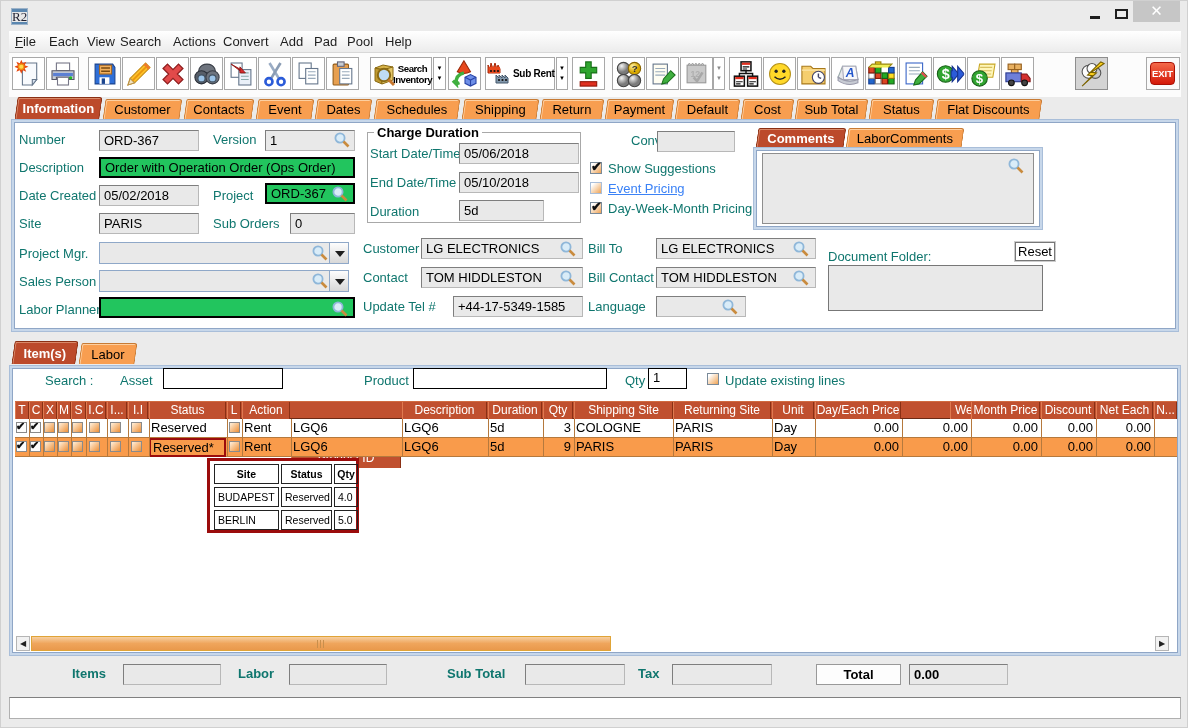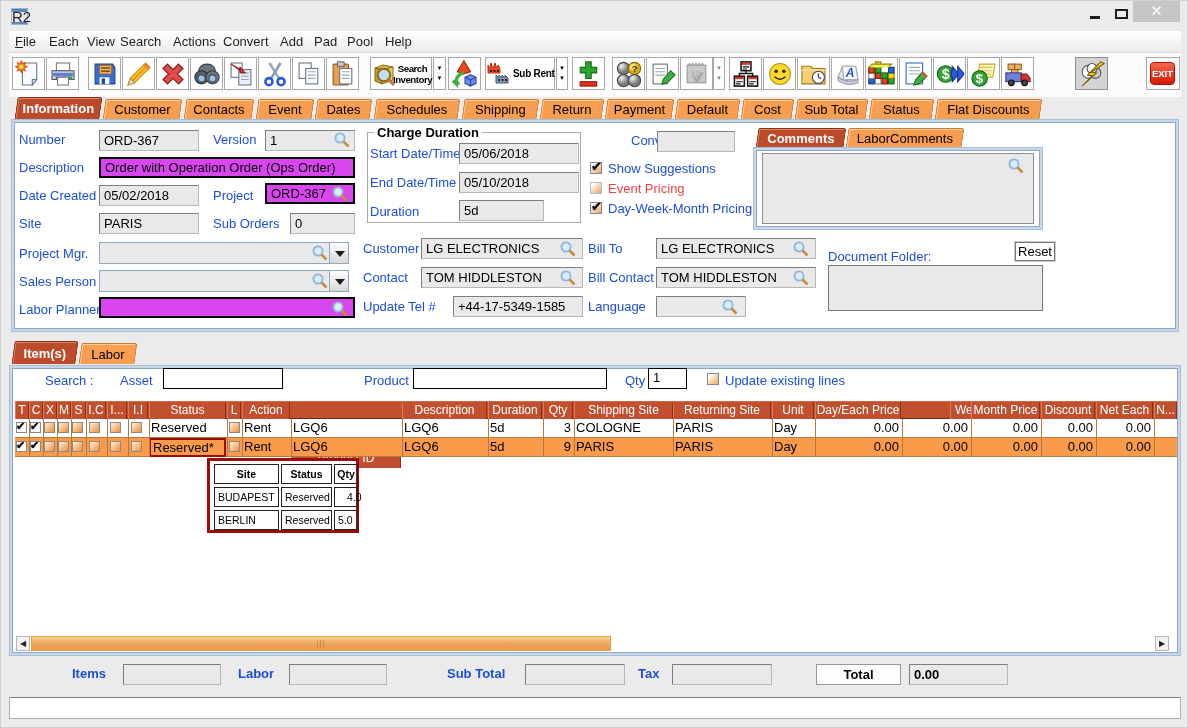--- a/index.html
+++ b/index.html
@@ -3,21 +3,21 @@
 <meta charset="utf-8">
 <style>
 * { margin:0; padding:0; box-sizing:border-box; }
 html,body { width:1188px; height:728px; overflow:hidden; }
 body { font-family:"Liberation Sans", sans-serif; font-size:13px; color:#000; background:#EBEBEB; }
 #win { position:absolute; left:0; top:0; width:1188px; height:728px; background:#EBEBEB; border:1px solid #D0D0D0; }
 
 
 #titlebar { position:absolute; left:0; top:0; width:100%; height:30px; background:#EBEBEB; }
 #title { position:absolute; top:7px; left:0; width:100%; text-align:center; font-size:14px; color:#1E1E1E; }
-#r2icon { position:absolute; left:10px; top:7px; width:17px; height:17px; background:#E8E8E8; border:1px solid #9DB3C9; font-family:Liberation Sans, sans-serif; font-size:15px; text-align:center; line-height:15px; color:#223; }
+#r2icon { position:absolute; left:10px; top:7px; width:17px; height:17px; background:#E8E8E8; border:1px solid #9DB3C9; font-family:Liberation Serif, serif; font-size:13px; text-align:center; line-height:15px; color:#223; }
 #r2icon:before { content:""; position:absolute; left:0; top:0; right:0; height:3px; background:#5B87B0; }
 #r2icon:after { content:""; position:absolute; left:0; bottom:0; right:0; height:2px; background:#5B87B0; }
 #btn-close { position:absolute; right:7px; top:0; width:47px; height:21px; background:#C6C6C6; color:#FFF; text-align:center; font-size:15px; line-height:20px; }
 #btn-max { position:absolute; right:59px; top:8px; width:13px; height:10px; border:2px solid #1E1E1E; }
 #btn-min { position:absolute; right:87px; top:15px; width:10px; height:3px; background:#1E1E1E; }
 
 
 #menubar { position:absolute; left:8px; top:30px; width:1172px; height:22px; background:linear-gradient(#FFFFFF,#ECECEC); border-bottom:1px solid #D8D8D8; }
 .menu { position:absolute; top:3px; font-size:13px; color:#1E1E1E;text-align:center; }
 
@@ -28,23 +28,23 @@
 
 
 .tab { position:absolute; height:20px; background:#F89E50; border:1px solid #C77B35; border-bottom:none; color:#000; font-size:13px; text-align:center; line-height:19px; transform:skewX(-8deg); border-radius:2px 3px 0 0; box-shadow:inset 1px 1px 0 #FDCFA0; }
 .tab > span { display:block; transform:skewX(8deg); }
 .tab.sel { background:#BC4A2B; color:#FFF; font-weight:bold; box-shadow:inset 1px 1px 0 #D98A6A; border-color:#8A3014; }
 
 
 .bluepanel { position:absolute; background:#FFFFFF; box-shadow:inset 0 0 0 1px #A9BED9, inset 0 0 0 3px #C7D7EA, inset 0 0 0 4px #8FA6C6; }
 
 
-.lbl { position:absolute; font-size:13px; color:#1d4ed8; white-space:nowrap; }
+.lbl { position:absolute; font-size:13px; color:#0f766e; white-space:nowrap; }
 .fld { position:absolute; height:21px; background:#E9E9E9; border:1px solid #B8B8B8; border-top-color:#7E7E7E; border-left-color:#7E7E7E; font-size:13px; line-height:19px; padding-left:4px; white-space:nowrap; overflow:hidden; }
-.fld.white { background:#d946ef; border:2px solid #000; line-height:17px; }
+.fld.white { background:#22c55e; border:2px solid #000; line-height:17px; }
 .combo { position:absolute; height:22px; background:#E9E9E9; border:1px solid #8FA8C8; }
 .combo .dd { position:absolute; right:0; top:0; width:19px; height:100%; background:linear-gradient(#FDFDFD,#D8D8D8); border-left:1px solid #8FA8C8; }
 .dd:after { content:""; position:absolute; left:5px; top:8px; border:5px solid transparent; border-top:6px solid #1E1E1E; }
 .mag { position:absolute; width:18px; height:18px; }
 
 
 .cb { position:absolute; width:12px; height:12px; border:1px solid #7A8A99; background:linear-gradient(135deg,#FFFFFF 15%,#F0A95F 95%); }
 .cb.chk:after { content:"\2714"; position:absolute; left:0px; top:-4px; font-size:13px; font-weight:bold; color:#111; }
 
 
@@ -468,21 +468,21 @@
     <span class="lbl" style="left:359px; top:56px;">End Date/Time</span>
     <div class="fld" style="left:448px; top:53px; width:120px;">05/10/2018</div>
     <span class="lbl" style="left:359px; top:85px;">Duration</span>
     <div class="fld" style="left:448px; top:81px; width:85px;">5d</div>
 
     <span class="lbl" style="left:580px; top:14px;margin-left:40px;">Conv. Date</span>
     <div class="fld" style="left:646px; top:12px; width:78px;"></div>
     <div class="cb chk" style="left:579px; top:43px;"></div>
     <span class="lbl" style="left:597px; top:42px;">Show Suggestions</span>
     <div class="cb" style="left:579px; top:63px; border-color:#A9BED9;"></div>
-    <span class="lbl" style="left:597px; top:62px; color:#ef4444;">Event Pricing</span>
+    <span class="lbl" style="left:597px; top:62px; color:#3b82f6;text-decoration:underline;">Event Pricing</span>
     <div class="cb chk" style="left:579px; top:83px;"></div>
     <span class="lbl" style="left:597px; top:82px;">Day-Week-Month Pricing</span>
 
     <div class="tab sel" style="left:746px; top:9px; width:88px; height:19px;">
         <span style="line-height:19px;">Comments</span>
       </div>
     <div class="tab" style="left:836px; top:9px; width:116px;">
         <span>LaborComments</span>
       </div>
     <div class="bluepanel" style="left:742px; top:28px; width:290px; height:83px; background:#FFF;">
@@ -676,21 +676,21 @@
         <i class="gl" style="left:1081px"></i>
         <i class="gl" style="left:1139px"></i>
     </div>
 
     <div style="position:absolute; left:198px; top:93px; width:152px; height:75px; background:#FFF; border:3px solid #9B0C0C; font-size:10.5px;">
       <div style="position:absolute; left:4px; top:3px; width:65px; height:20px; border:1px solid #222; font-weight:bold; text-align:center; line-height:18px;">Site</div>
       <div style="position:absolute; left:71px; top:3px; width:51px; height:20px; border:1px solid #222; font-weight:bold; text-align:center; line-height:18px;">Status</div>
       <div style="position:absolute; left:124px; top:3px; width:24px; height:20px; border:1px solid #222; font-weight:bold; text-align:center; line-height:18px;">Qty</div>
       <div style="position:absolute; left:4px; top:26px; width:65px; height:20px; border:1px solid #222; padding-left:3px; line-height:18px;">BUDAPEST</div>
       <div style="position:absolute; left:71px; top:26px; width:51px; height:20px; border:1px solid #222; padding-left:3px; line-height:18px;">Reserved</div>
-      <div style="position:absolute; left:124px; top:26px; width:24px; height:20px; border:1px solid #222; padding-left:12px; line-height:18px;">4.0</div>
+      <div style="position:absolute; left:124px; top:26px; width:24px; height:20px; border:1px solid #222; padding-left:3px; line-height:18px;">4.0</div>
       <div style="position:absolute; left:4px; top:49px; width:65px; height:20px; border:1px solid #222; padding-left:3px; line-height:18px;">BERLIN</div>
       <div style="position:absolute; left:71px; top:49px; width:51px; height:20px; border:1px solid #222; padding-left:3px; line-height:18px;">Reserved</div>
       <div style="position:absolute; left:124px; top:49px; width:24px; height:20px; border:1px solid #222; padding-left:3px; line-height:18px;">5.0</div>
     </div>
 
     <div style="position:absolute; left:7px; top:271px; width:1154px; height:16px; background:#FFF;">
       <div style="position:absolute; left:0; top:0; width:14px; height:15px; background:#F2F2F2; border:1px solid #B5B5B5; color:#222; font-size:8px; text-align:center; line-height:14px;">◀</div>
       <div style="position:absolute; left:15px; top:0; width:580px; height:15px; background:linear-gradient(#F7CFA0,#EFA55C,#E9994C); border:1px solid #E0A437;">
           <div style="position:absolute;left:288px;top:3px;width:1px;height:8px;background:#C98F4C;box-shadow:3px 0 0 #C98F4C,-3px 0 0 #C98F4C;"></div>
         </div>

